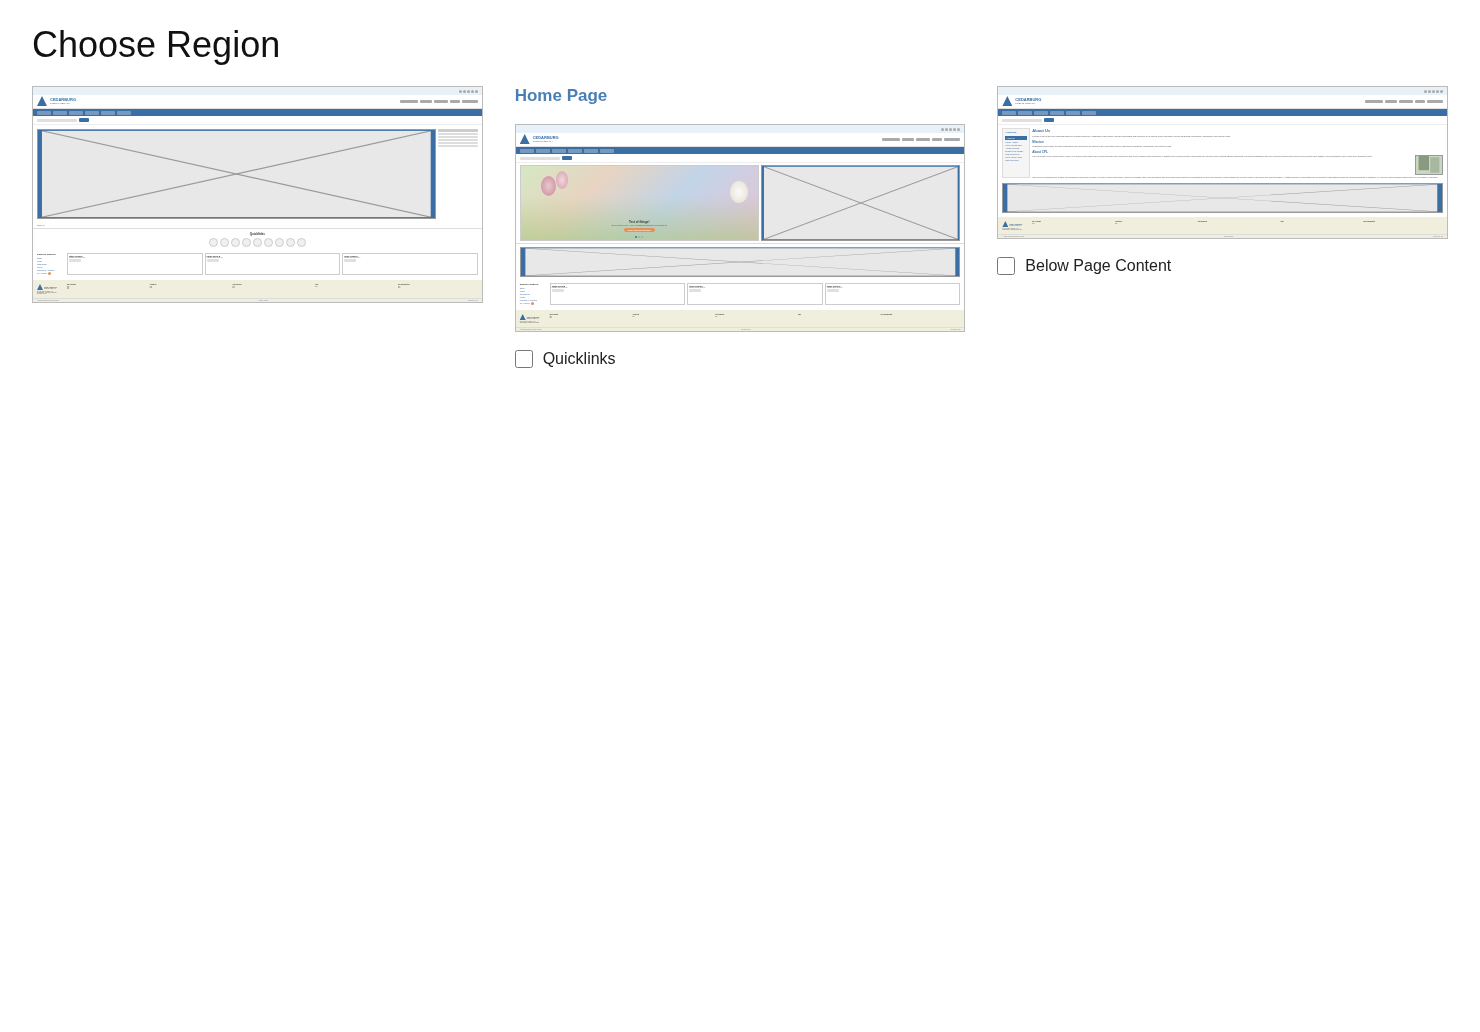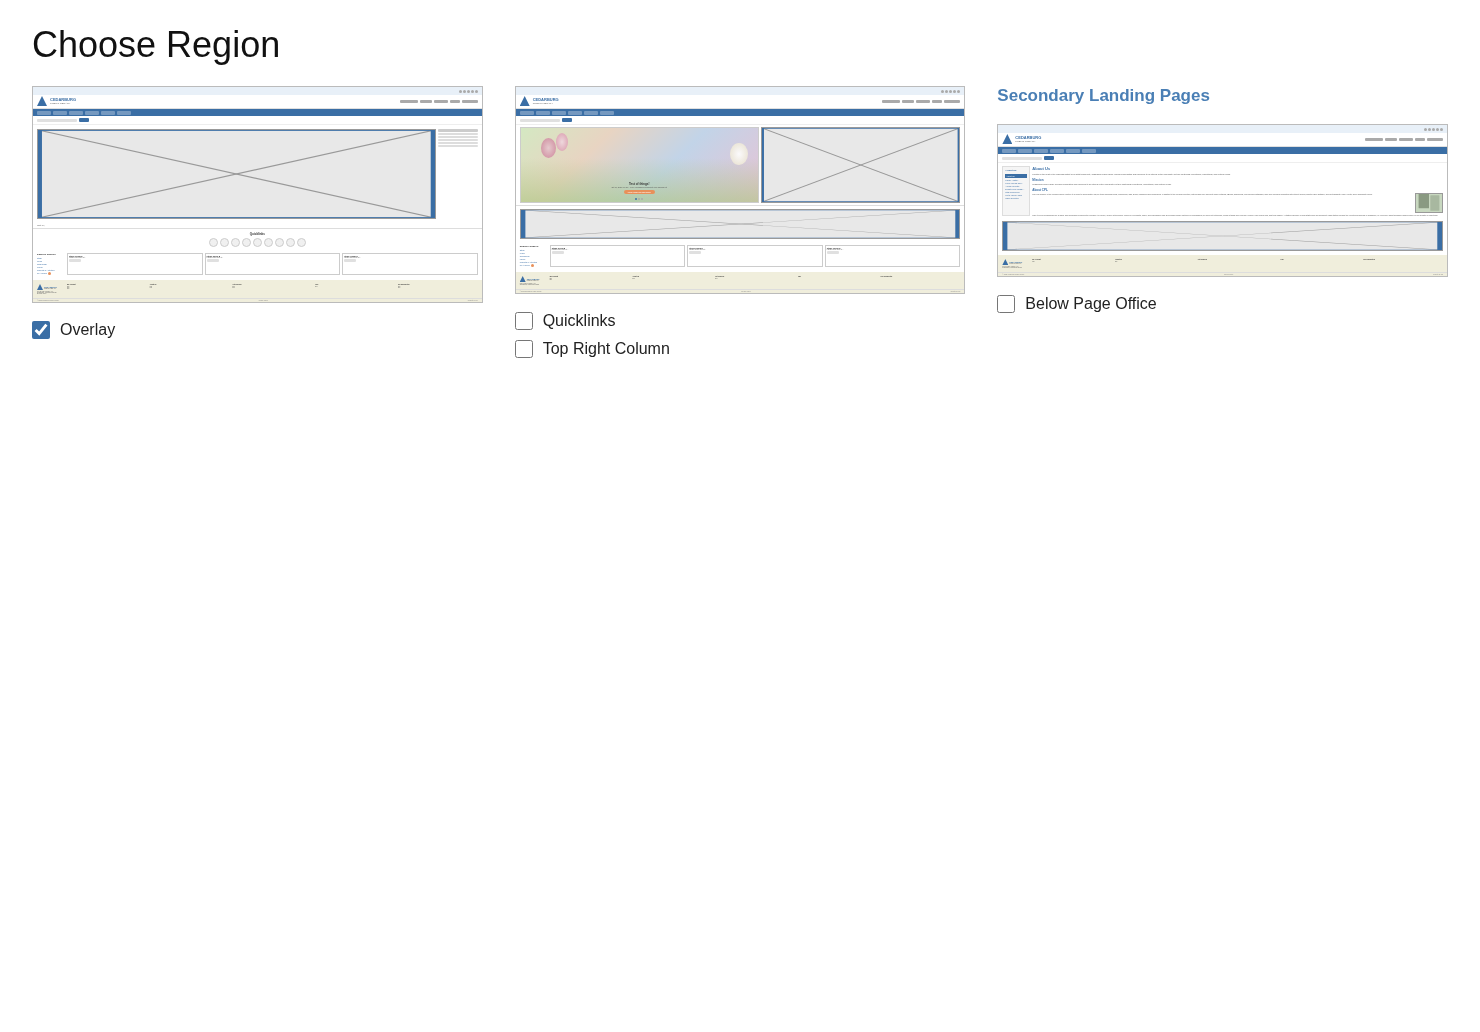--- a/index.html
+++ b/index.html
@@ -283,29 +283,24 @@
           </div>
         </div>
       </div>
       <div style="background:#f0eedc;padding:1px 4px;border-top:0.5px solid #ddd;display:flex;justify-content:space-between;">
         <div style="font-size:1.5px;color:#888;">© 2022 Cedarburg Public Library</div>
         <div style="font-size:1.5px;color:#888;">Privacy Policy</div>
         <div style="font-size:1.5px;color:#888;">Website by SC</div>
       </div>
     </div>
 
-    <div class="checkbox-list">
-      <label class="checkbox-item">
-        <input type="checkbox" checked="" style="">
-        <span>Overlay</span>
-      </label>
-    </div>
   </div>
 
   <div class="region-col">
+    <div class="region-title">Home Page</div>
 
     <div class="preview-wrapper">
 
       <div class="sim-topbar">
         <div class="sim-topbar-dot"></div>
         <div class="sim-topbar-dot"></div>
         <div class="sim-topbar-dot"></div>
         <div class="sim-topbar-dot"></div>
         <div class="sim-topbar-dot"></div>
       </div>
@@ -455,29 +450,24 @@
         <div style="font-size:1.5px;color:#888;">Privacy Policy</div>
         <div style="font-size:1.5px;color:#888;">Website by SC</div>
       </div>
     </div>
 
     <div class="checkbox-list">
       <label class="checkbox-item">
         <input type="checkbox" style="">
         <span>Quicklinks</span>
       </label>
-      <label class="checkbox-item">
-        <input type="checkbox" style="">
-        <span>Top Right Column</span>
-      </label>
     </div>
   </div>
 
   <div class="region-col">
-    <div class="region-title">Secondary Landing Pages</div>
 
     <div class="preview-wrapper">
 
       <div class="sim-topbar">
         <div class="sim-topbar-dot"></div>
         <div class="sim-topbar-dot"></div>
         <div class="sim-topbar-dot"></div>
         <div class="sim-topbar-dot"></div>
         <div class="sim-topbar-dot"></div>
       </div>
@@ -596,18 +586,18 @@
       <div style="background:#f0eedc;padding:1px 4px;border-top:0.5px solid #ddd;display:flex;justify-content:space-between;">
         <div style="font-size:1.5px;color:#888;">© 2022 Cedarburg Public Library</div>
         <div style="font-size:1.5px;color:#888;">Privacy Policy</div>
         <div style="font-size:1.5px;color:#888;">Website by SC</div>
       </div>
     </div>
 
     <div class="checkbox-list">
       <label class="checkbox-item">
         <input type="checkbox" style="">
-        <span>Below Page Office</span>
+        <span>Below Page Content</span>
       </label>
     </div>
   </div>
 
 </div>
 
 </body></html>

